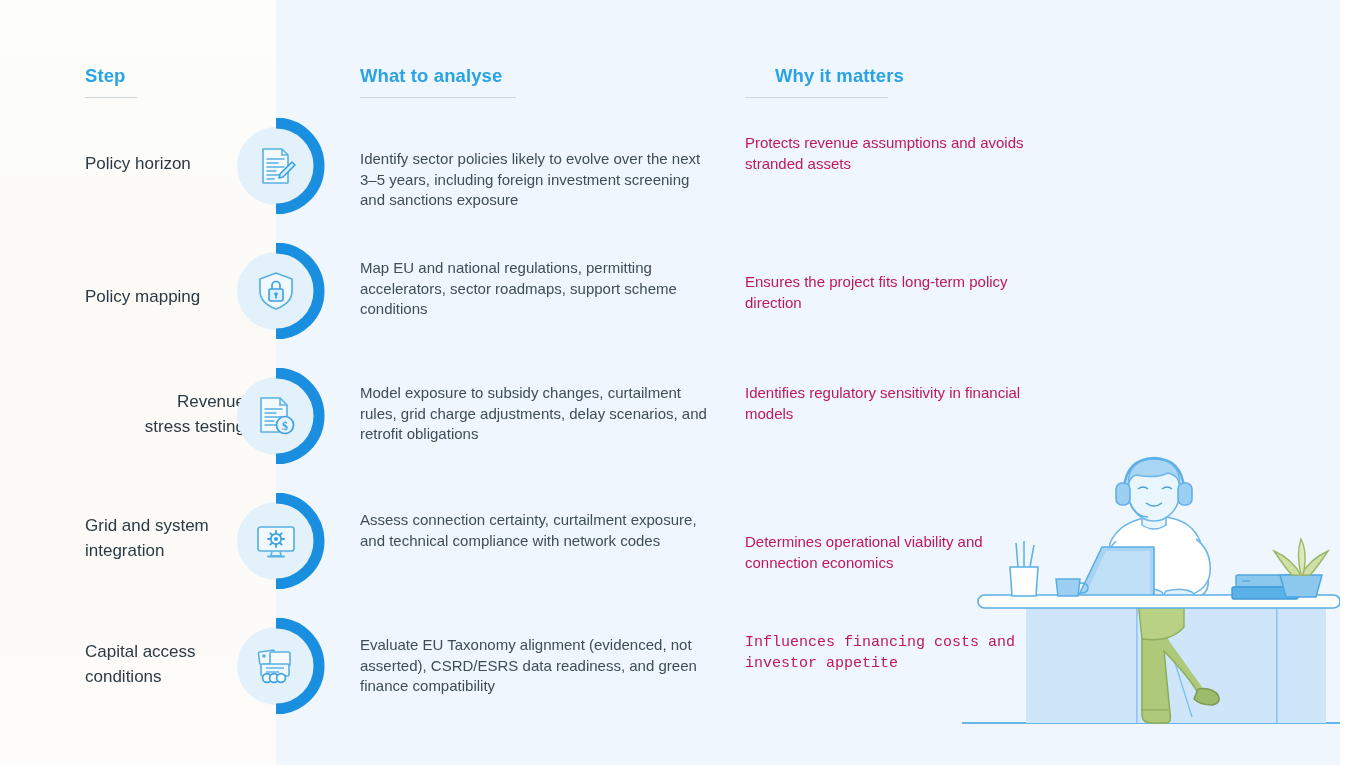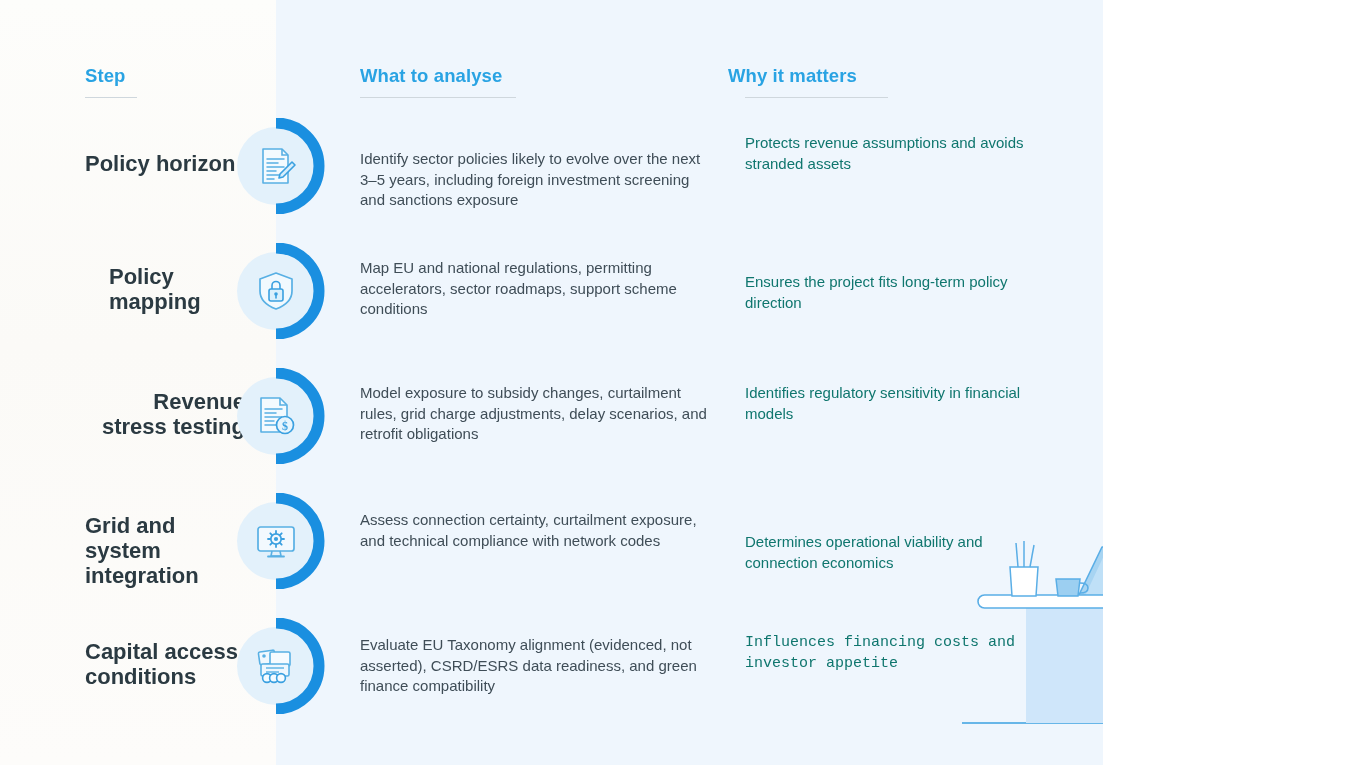--- a/index.html
+++ b/index.html
@@ -7,21 +7,21 @@
   html, body {
     width: 1360px;
     height: 765px;
     overflow: hidden;
     font-family: "Liberation Sans", sans-serif;
     background: #ffffff;
   }
 
   .canvas {
     position: relative;
-    width: 1103px;
+    width: 1340px;
     height: 765px;
     overflow: hidden;
     background: #ffffff;
   }
 
   
   .bg-left {
     position: absolute;
     left: 0; top: 0;
     width: 276px; height: 765px;
@@ -46,50 +46,50 @@
   .head-rule {
     position: absolute;
     height: 1px;
     background: #cfd7dd;
   }
 
   #head-step      { left: 85px;  top: 65px; }
   #rule-step      { left: 85px;  top: 97px;  width: 52px; }
   #head-analyse   { left: 360px; top: 65px; }
   #rule-analyse   { left: 360px; top: 97px;  width: 156px; }
-  #head-why       { left: 728px; top: 65px; }
+  #head-why       { left: 775px; top: 65px; }
   #rule-why       { left: 745px; top: 97px;  width: 143px; }
 
   
   .row { position: absolute; left: 0; width: 1360px; }
 
   .step-label {
     position: absolute;
     left: 85px;
     width: 160px;
     color: #2b3a42;
-    font-size: 22px;
-    font-weight: bold;
+    font-size: 17px;
+    font-weight: normal;
     line-height: 25px;
   }
 
   .cell-analyse {
     position: absolute;
     left: 360px;
     width: 352px;
     color: #3f4d57;
     font-size: 15px;
     line-height: 20.5px;
   }
 
   .cell-why {
     position: absolute;
     left: 745px;
     width: 290px;
-    color: #0f766e;
+    color: #be185d;
     font-size: 15px;
     line-height: 20.5px;
   }
 
   
   .badge {
     position: absolute;
     left: 235px;
     width: 96px;
     height: 96px;
@@ -162,21 +162,21 @@
       <line x1="12" y1="34" x2="19" y2="34"></line>
     </g>
     <path d="M37 17 L40 20 L28 32 L24 33 L25 29 Z" fill="#d7eefb" stroke="#3aa0e0" stroke-width="1.6" stroke-linejoin="round"></path>
   </svg>
           </div>
         </div>
         <div class="cell-analyse" style="top: 133px; margin-top: 16px;">Identify sector policies likely to evolve over the next 3–5 years, including foreign investment screening and sanctions exposure</div>
         <div class="cell-why" style="top: 133px;">Protects revenue assumptions and avoids stranded assets</div>
       </div>
       <div class="row">
-        <div class="step-label" style="top: 264px; margin-left: 24px;">Policy mapping</div>
+        <div class="step-label" style="top: 284px;">Policy mapping</div>
         <div class="badge" style="top: 243px;">
           <div class="disc"></div>
           <svg class="ring" viewBox="0 0 96 96" fill="none">
             <path d="M41 5 A43 43 0 1 1 41 91" stroke="#1a8fe0" stroke-width="11" fill="none" stroke-linecap="butt"></path>
           </svg>
           <div class="glyph">
             <svg viewBox="0 0 42 42" width="42" height="42" fill="none">
     <path d="M21 3 L37 9 V21 Q37 33 21 39 Q5 33 5 21 V9 Z" stroke="#58b0e4" stroke-width="1.7" fill="#f1f9fe" stroke-linejoin="round"></path>
     <rect x="14" y="19" width="14" height="12" rx="2" stroke="#3aa0e0" stroke-width="1.6" fill="#dcf0fc"></rect>
     <path d="M17 19 V15.5 A4 4 0 0 1 25 15.5 V19" stroke="#3aa0e0" stroke-width="1.6" fill="none"></path>

